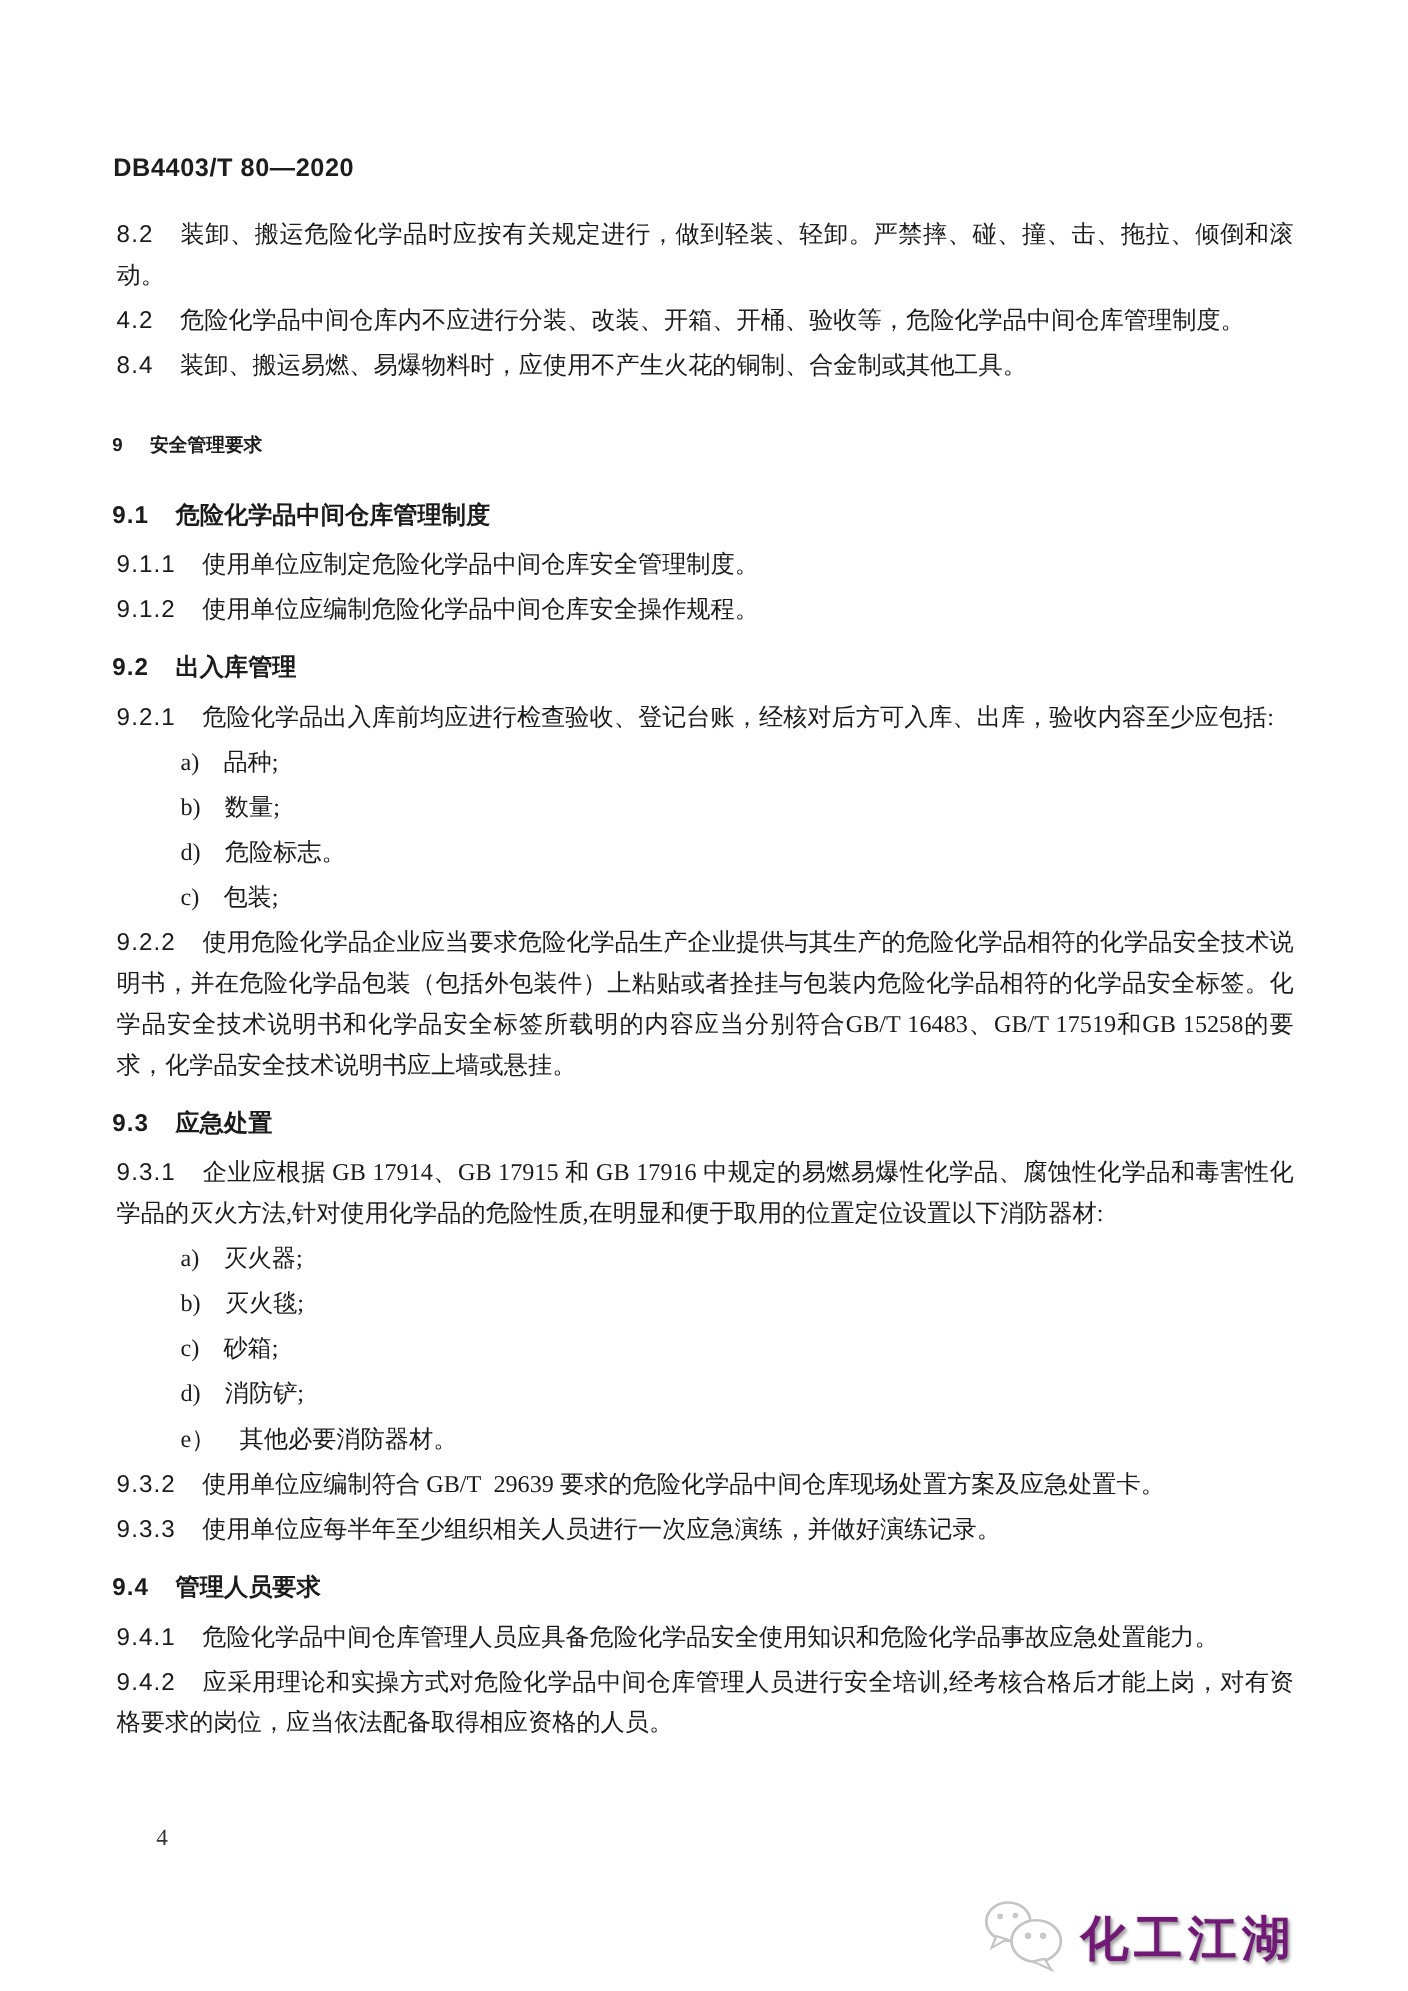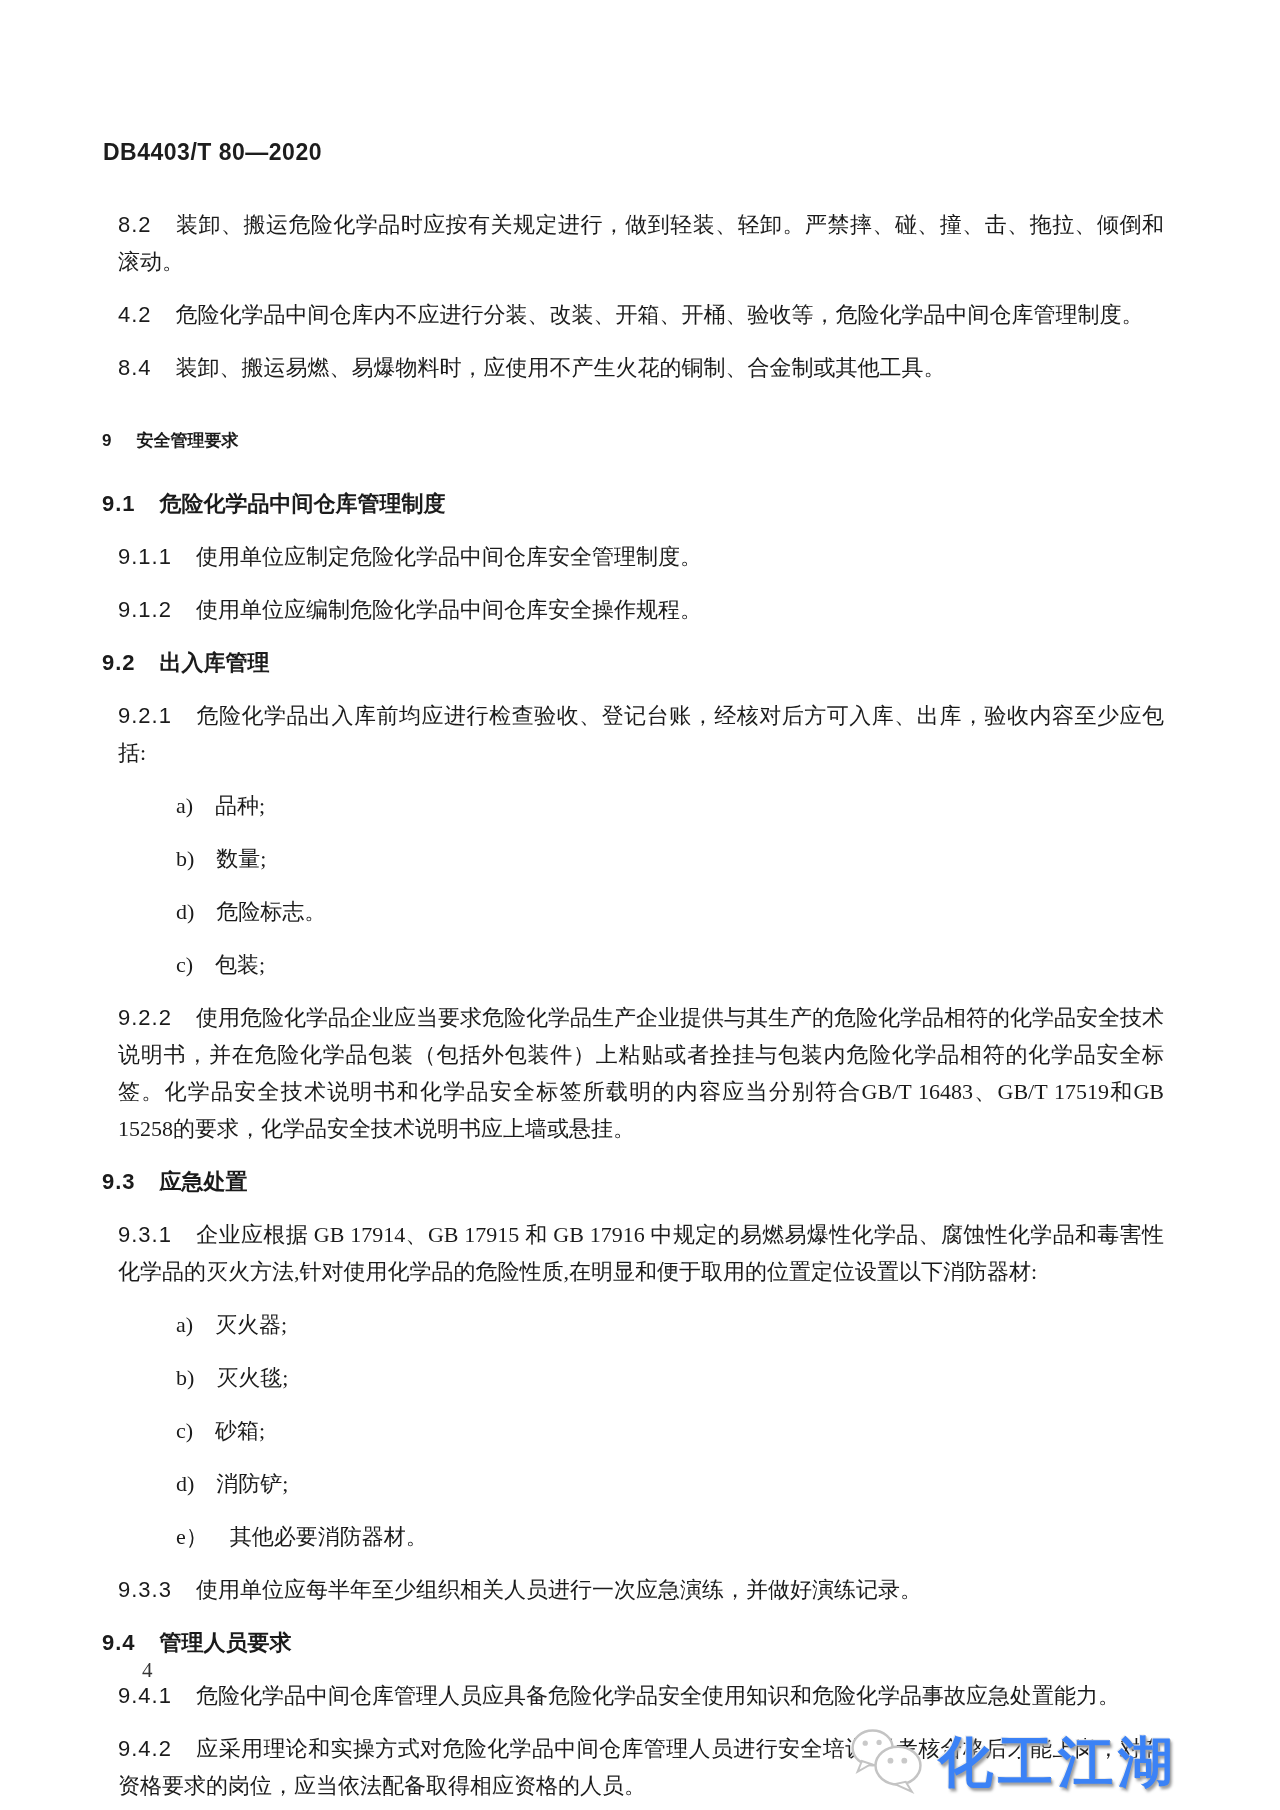--- a/index.html
+++ b/index.html
@@ -11,21 +11,21 @@
   .doc-header {
     position:absolute; top:139px; left:103px;
     font-family:"Liberation Sans","DejaVu Sans",sans-serif;
     font-size:23px; font-weight:600; letter-spacing:0.5px; color:#1d1d1d;
   }
   .content {
     position:absolute; top:190px; left:102px; width:1078px;
     font-size:22px; line-height:37px; text-align:justify;
     text-justify:inter-character;
   }
-  .content p { margin:16px; }
+  .content p { margin:4px; }
   .num {
     font-family:"Liberation Sans","DejaVu Sans",sans-serif;
     letter-spacing:1px; margin-right:24px;
   }
   .h1-sec {
     font-weight:bold; font-size:17px; margin:36px 0 26px !important;
     font-family:"Liberation Sans","DejaVu Sans",sans-serif;
   }
   .h1-sec .num, .h2-sec .num { font-weight:bold; }
   .h2-sec {
@@ -40,22 +40,22 @@
   .page-number {
     position:absolute; left:142px; top:1658px; font-size:21px; color:#333;
     font-family:"Liberation Serif","DejaVu Serif",serif;
   }
   .watermark {
     position:absolute; right:46px; top:1726px;
     display:flex; align-items:center; gap:10px;
   }
   .watermark .brand-text {
     font-family:Liberation Serif, serif;
-    font-size:55px; font-weight:bold; letter-spacing:5px;
-    color:#3b82f6;
+    font-size:44px; font-weight:bold; letter-spacing:5px;
+    color:#701a75;
     text-shadow:2px 3px 3px #a0a0a0, -1px -1px 0 #ececec, 1px 1px 0 #c9c9c9;
   }
 </style>
 </head>
 <body>
 
 <div class="page">
 
   <div class="doc-header">DB4403/T 80—2020</div>
 
@@ -79,20 +79,21 @@
     <p class="li"><span class="marker">c)</span><span>包装;</span></p>
     <p class="body"><span class="num">9.2.2</span><span>使用危险化学品企业应当要求危险化学品生产企业提供与其生产的危险化学品相符的化学品安全技术说明书，并在危险化学品包装（包括外包装件）上粘贴或者拴挂与包装内危险化学品相符的化学品安全标签。化学品安全技术说明书和化学品安全标签所载明的内容应当分别符合GB/T 16483、GB/T 17519和GB 15258的要求，化学品安全技术说明书应上墙或悬挂。</span></p>
 
     <p class="h2-sec"><span class="num">9.3</span><span>应急处置</span></p>
     <p class="body"><span class="num">9.3.1</span><span>企业应根据 GB 17914、GB 17915 和 GB 17916 中规定的易燃易爆性化学品、腐蚀性化学品和毒害性化学品的灭火方法,针对使用化学品的危险性质,在明显和便于取用的位置定位设置以下消防器材:</span></p>
     <p class="li"><span class="marker">a)</span><span>灭火器;</span></p>
     <p class="li"><span class="marker">b)</span><span>灭火毯;</span></p>
     <p class="li"><span class="marker">c)</span><span>砂箱;</span></p>
     <p class="li"><span class="marker">d)</span><span>消防铲;</span></p>
     <p class="li"><span class="marker">e）</span><span>其他必要消防器材。</span></p>
+    <p class="body"><span class="num">9.3.2</span><span>使用单位应编制符合 GB/T&nbsp;&nbsp;29639 要求的危险化学品中间仓库现场处置方案及应急处置卡。</span></p>
     <p class="body"><span class="num">9.3.3</span><span>使用单位应每半年至少组织相关人员进行一次应急演练，并做好演练记录。</span></p>
 
     <p class="h2-sec"><span class="num">9.4</span><span>管理人员要求</span></p>
     <p class="body"><span class="num">9.4.1</span><span>危险化学品中间仓库管理人员应具备危险化学品安全使用知识和危险化学品事故应急处置能力。</span></p>
     <p class="body"><span class="num">9.4.2</span><span>应采用理论和实操方式对危险化学品中间仓库管理人员进行安全培训,经考核合格后才能上岗，对有资格要求的岗位，应当依法配备取得相应资格的人员。</span></p>
 
   </div>
 
   <div class="page-number">4</div>
 

